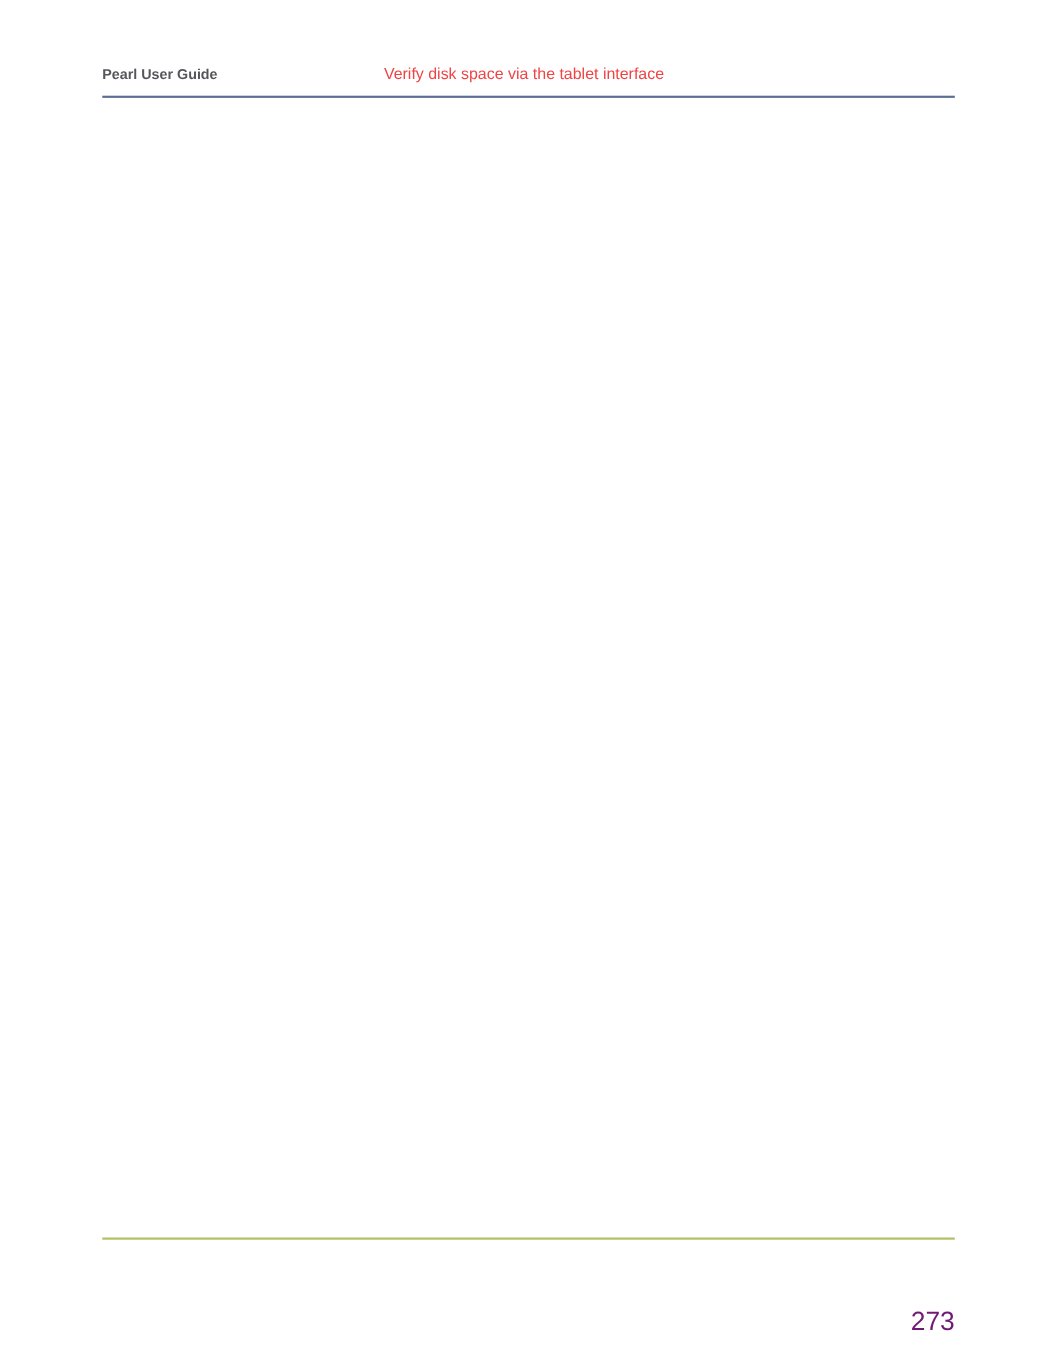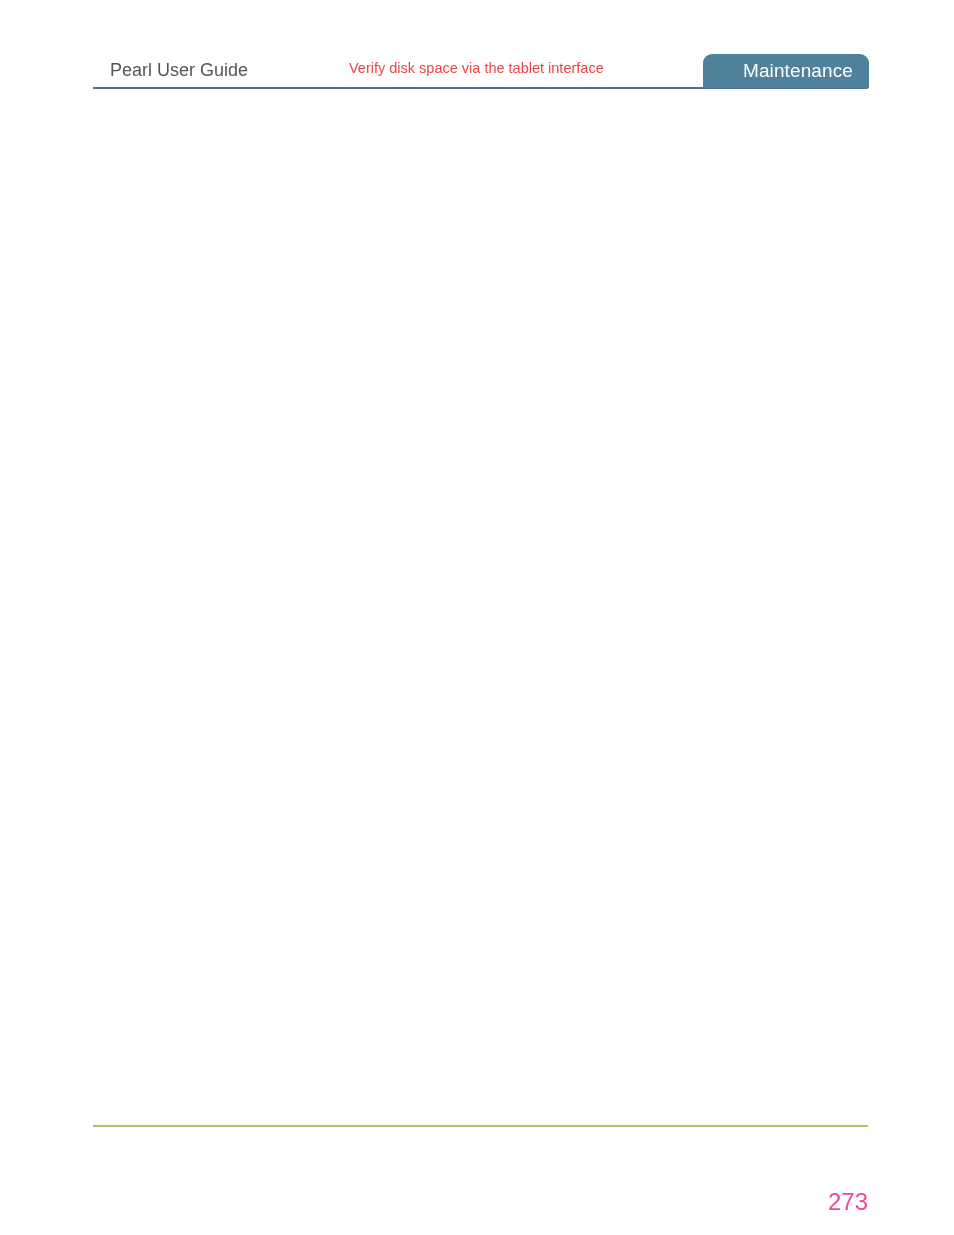--- a/index.html
+++ b/index.html
@@ -2,40 +2,36 @@
 <html><head>
 <meta charset="utf-8">
 <title>Pearl User Guide</title>
 <style>
   html,body{margin:0;padding:0;}
   body{width:954px;height:1235px;background:#ffffff;font-family:"Liberation Sans",sans-serif;-webkit-font-smoothing:antialiased;}
   .page{position:relative;width:954px;height:1235px;overflow:hidden;}
 
   
   .hdr{position:absolute;left:93px;top:60px;width:775px;height:28px;}
-  .hdr-left{position:absolute;left:17px;top:0;font-size:18px;color:#55565a;}
+  .hdr-left{position:absolute;left:0;top:0;font-size:13px;color:#55565a;font-weight:bold;}
   .hdr-center{position:absolute;left:256px;top:0;font-size:14.5px;color:#ef4444;}
   .hdr-rule{position:absolute;left:93px;top:87px;width:775px;height:1.5px;background:#5b6e95;}
 
   .tab{position:absolute;left:703px;top:54px;width:166px;height:34px;background:#50819b;border-radius:9px 9px 0 0;display:flex;align-items:center;}
   .tab-ic{width:22px;height:22px;margin-left:11px;}
   .tab-label{color:#ffffff;font-size:19px;margin-left:7px;letter-spacing:.1px;}
-  .pgnum{position:absolute;right:86px;top:1188px;font-size:24px;color:#ec4899;}
+  .pgnum{position:absolute;right:86px;top:1188px;font-size:24px;color:#701a75;}
   .foot-rule{position:absolute;left:93px;top:1125px;width:775px;height:1.5px;background:#b3bf66;}
 </style>
 </head>
 <body>
 
 <div class="page">
 
   <div class="hdr">
     <div class="hdr-left">Pearl User Guide</div>
     <div class="hdr-center">Verify disk space via the tablet interface</div>
   </div>
   <div class="hdr-rule"></div>
-  <div class="tab">
-    <span class="tab-ic"></span>
-    <span class="tab-label">Maintenance</span>
-  </div>
 
   <div class="pgnum">273</div>
   <div class="foot-rule"></div>
 </div>
 
 </body></html>

